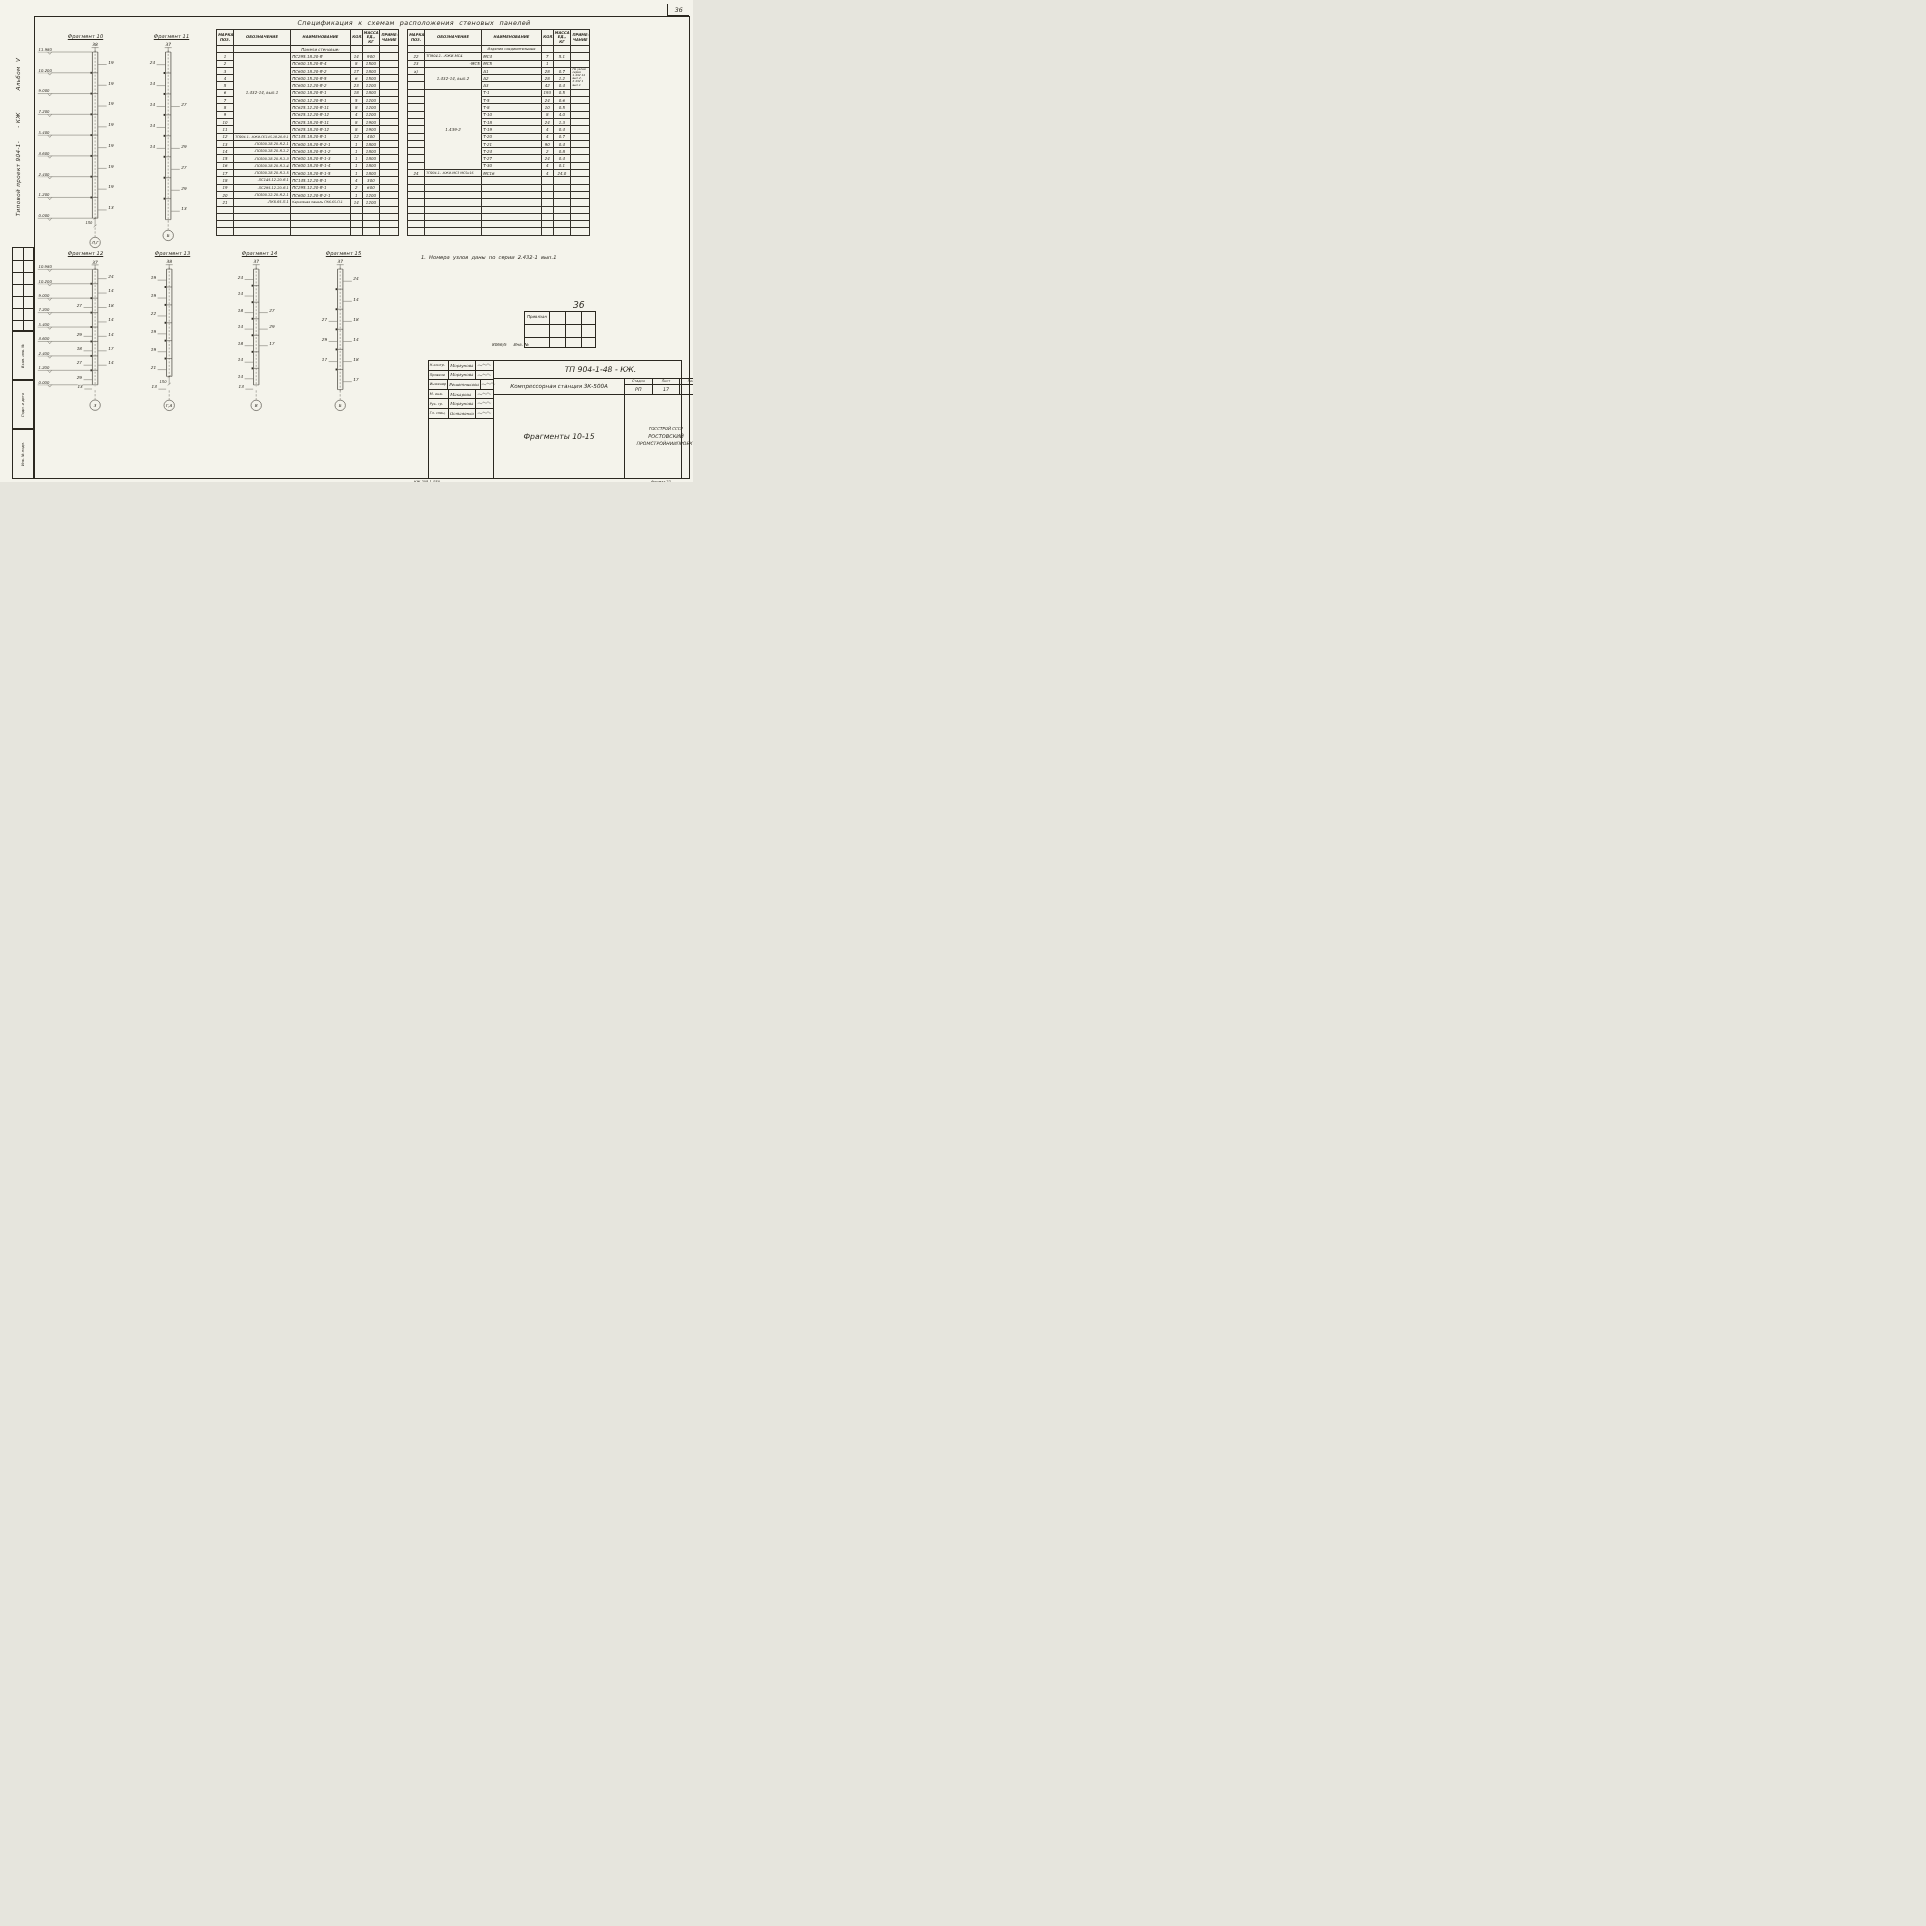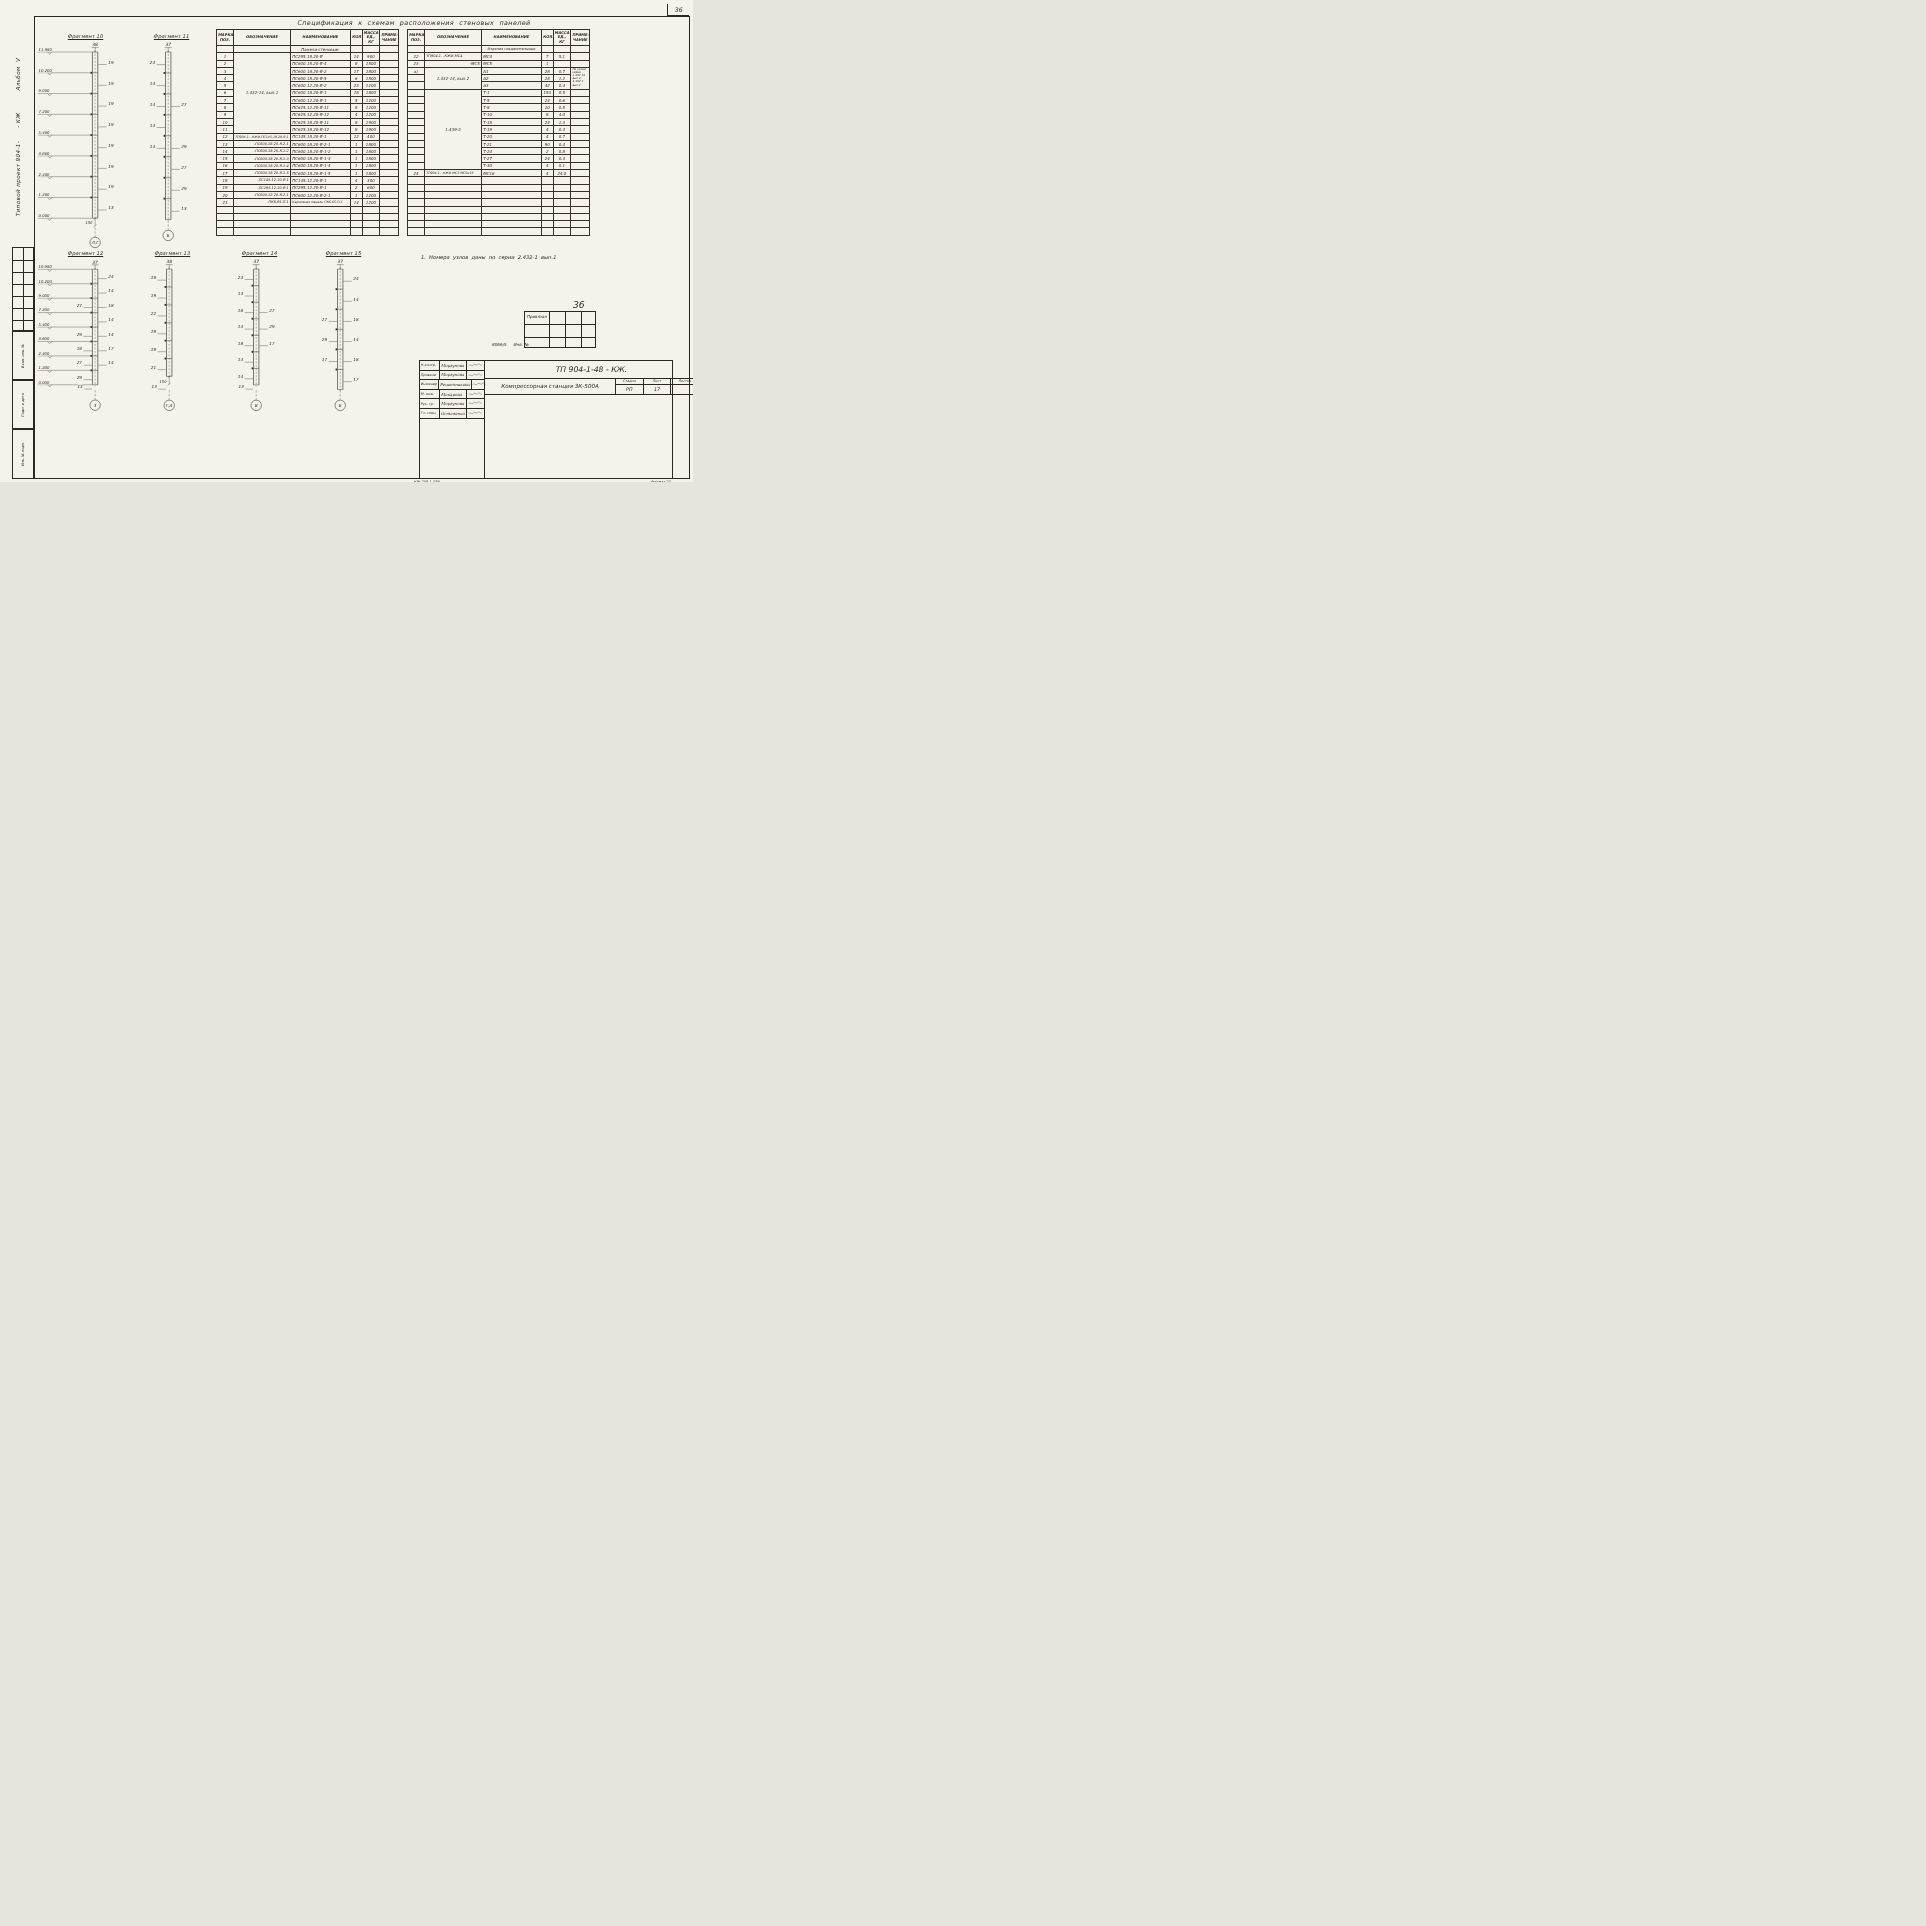--- a/index.html
+++ b/index.html
@@ -922,21 +922,21 @@
     <div class="vline" style="left:24px"></div>
       <div class="vline" style="left:40px"></div>
       <div class="vline" style="left:56px"></div>
   </div>
 
   <div class="abs inv-line" style="left:492px; top:342px;">
     <span>8066/5</span>
     <span style="margin-left:5.4px">Инв. №</span>
   </div>
 
-  <div class="abs tblock" style="left:419px; top:360px; width:254px; height:119px;">
+  <div class="abs tblock" style="left:428px; top:360px; width:254px; height:119px;">
     <div class="abs signcol" style="left:0; top:0; width:65px; height:100%;">
       <div>
           <div class="srow">
             <span class="sr-role">Н.контр.</span>
             <span class="sr-name">Моргунова</span>
             <span class="sr-sig">
               <svg width="14.6" height="4.6" viewBox="0 0 38 12">
                 <path d="M2 7 C6 1 10 11 14 5 S 22 9 26 4 S 34 9 36 5" fill="none" stroke="#2b2820" stroke-width="1"></path>
               </svg>
             </span>
@@ -998,20 +998,30 @@
             <span>Лист</span>
             <span>Листов</span>
           </div>
           <div class="sg-v">
             <span>РП</span>
             <span>17</span>
             <span></span>
           </div>
         </div>
       </div>
+      <div style="display:flex; height:83px;">
+        <div class="tb-sheet-title">
+          <span>Фрагменты 10-15</span>
+        </div>
+        <div class="tb-org">
+          <span class="o1">ГОССТРОЙ СССР</span>
+          <span class="o2">РОСТОВСКИЙ</span>
+          <span class="o3">ПРОМСТРОЙНИИПРОЕКТ</span>
+        </div>
+      </div>
     </div>
   </div>
 
   <div class="abs edge-note" style="left:414px; top:480px;">КЖ-208-1  ЛБУ</div>
   <div class="abs edge-note" style="left:651px; top:480px;">Формат 22</div>
 
 </div>
 
 
 </body></html>

